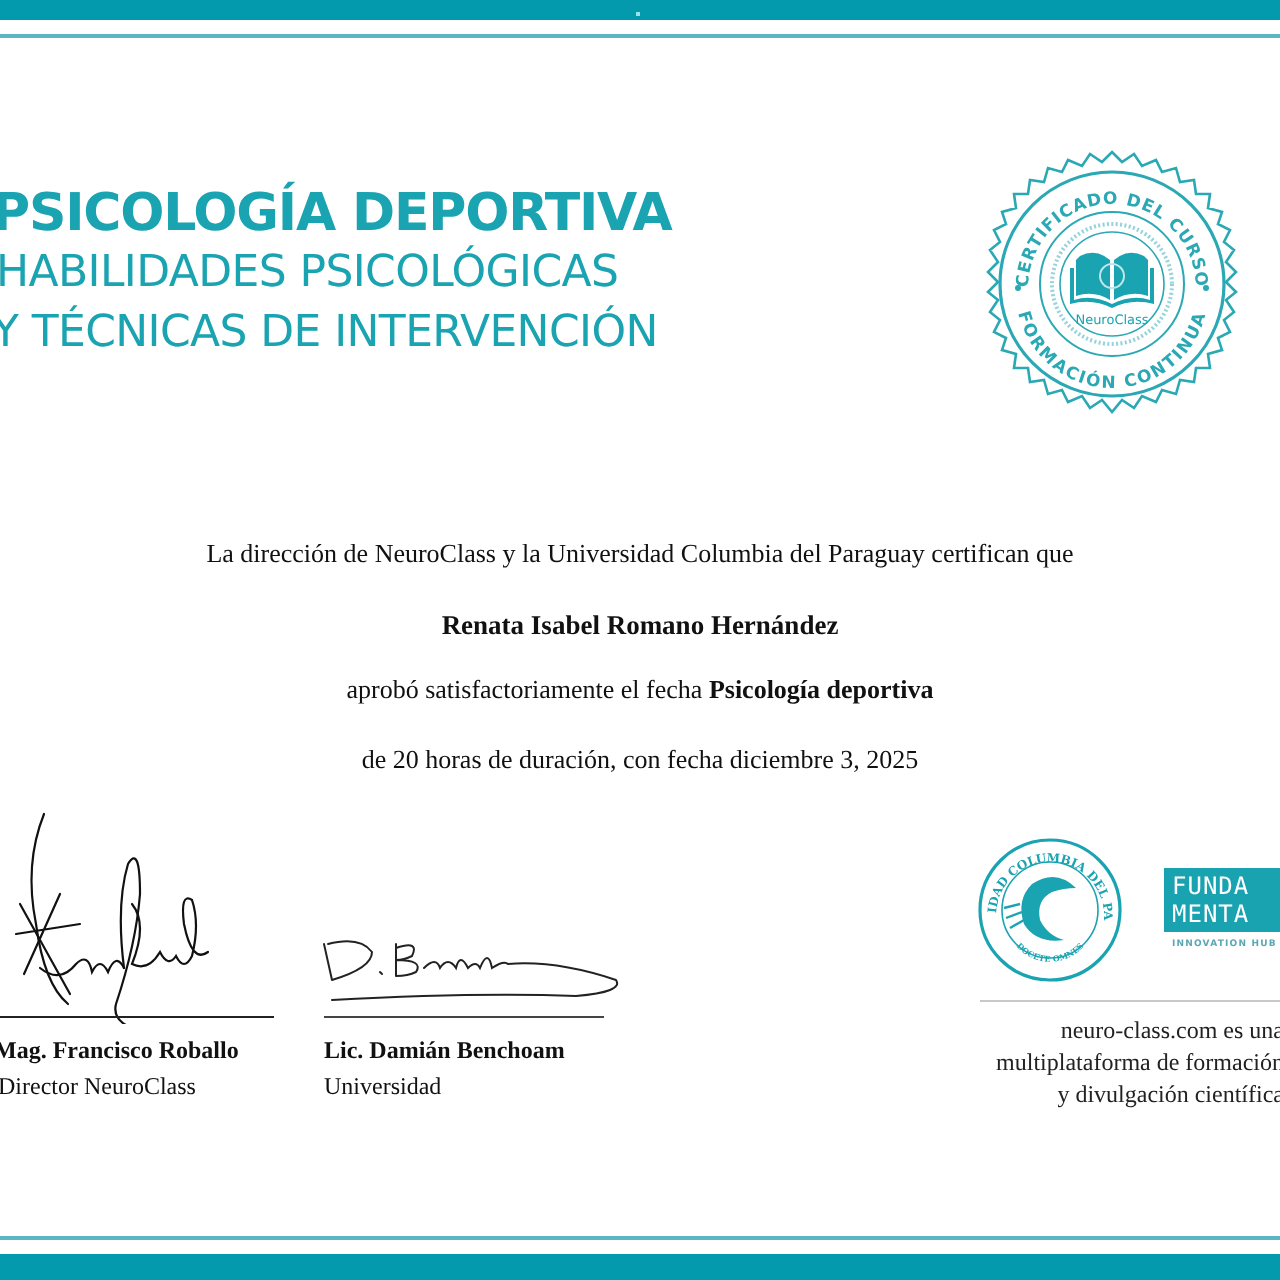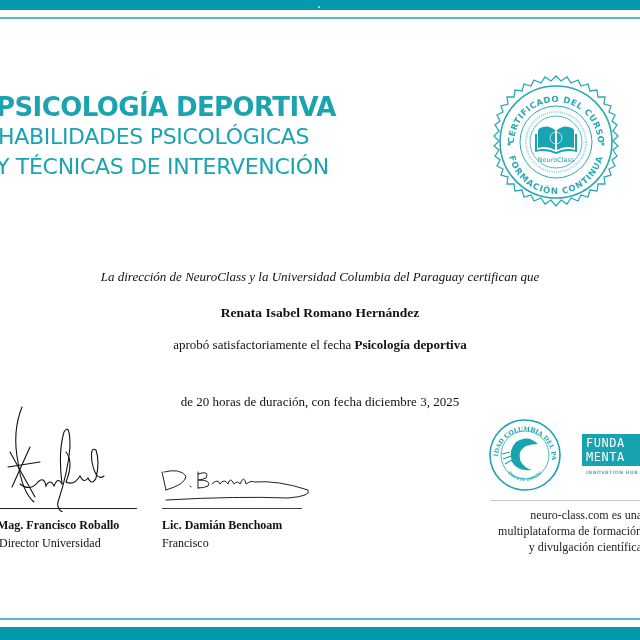--- a/index.html
+++ b/index.html
@@ -10,24 +10,24 @@
   .bar-bottom { position:absolute; left:0; top:627px; width:640px; height:13px; background:#039aae; }
 
   .titles { position:absolute; left:-4px; top:92px; color:#1aa3b1; font-family:"DejaVu Sans", sans-serif; white-space:nowrap; }
   .t1 { font-size:26px; font-weight:bold; letter-spacing:-0.6px; line-height:30px; }
   .t2 { font-size:22px; line-height:30px; letter-spacing:-0.3px; padding-left:2px; }
   .t3 { font-size:22px; line-height:30px; letter-spacing:-0.3px; }
 
   .seal { position:absolute; left:486px; top:74px; width:140px; height:140px; }
 
   .body-text { position:absolute; left:0; width:640px; text-align:center; color:#111; font-size:13px; }
-  .l1 { top:269px;font-style:italic; }
+  .l1 { top:269px; }
   .l2 { top:305px; font-weight:bold; font-size:13.5px; }
   .l3 { top:337px; }
-  .l4 { top:372px;margin-top:22px; }
+  .l4 { top:372px; }
   .bold { font-weight:bold; }
 
   .sig1 { position:absolute; left:0; top:402px; width:140px; height:110px; }
   .sig-line1 { position:absolute; left:0; top:508px; width:137px; height:1px; background:#222; }
   .sig2 { position:absolute; left:158px; top:460px; width:158px; height:50px; }
   .sig-line2 { position:absolute; left:162px; top:508px; width:140px; height:1px; background:#444; }
   .sig-name { position:absolute; top:518px; font-size:12px; font-weight:bold; color:#111; white-space:nowrap; }
   .sig-role { position:absolute; top:536px; font-size:12px; color:#111; white-space:nowrap; }
   .n1 { left:-3px; } .r1 { left:-1px; }
   .n2 { left:162px;font-family:Liberation Serif, serif; } .r2 { left:162px; }
@@ -105,23 +105,23 @@
   <g fill="none" stroke="#222" stroke-width="1" stroke-linecap="round">
     <path d="M4 12 L8 30 M6 12 Q22 8 28 16 Q28 24 8 30"></path>
     <path d="M32 26 L33 27"></path>
     <path d="M40 12 L40 28 M40 14 Q52 10 48 18 Q44 20 40 20 Q54 20 50 26 Q46 28 40 28"></path>
     <path d="M54 24 Q60 18 62 24 Q66 18 70 24 Q72 16 76 24 Q80 20 82 24 Q86 14 88 24 Q94 20 96 22 Q120 20 150 30 Q154 36 130 38 Q80 36 8 40"></path>
   </g>
 </svg>
 <div class="sig-line2"></div>
 
 <div class="sig-name n1">Mag. Francisco Roballo</div>
-<div class="sig-role r1">Director Universidad</div>
+<div class="sig-role r1">Director NeuroClass</div>
 <div class="sig-name n2">Lic. Damián Benchoam</div>
-<div class="sig-role r2">Francisco</div>
+<div class="sig-role r2">Universidad</div>
 
 <svg class="ucp-logo" viewBox="0 0 74 74">
   <defs>
     <path id="ucpArc" d="M 10 40 A 27 27 0 1 1 64 40"></path>
     <path id="ucpBot" d="M 18 52 A 22 22 0 0 0 56 52"></path>
   </defs>
   <circle cx="37" cy="37" r="35" fill="none" stroke="#1aa3b1" stroke-width="1.6"></circle>
   <circle cx="37" cy="37" r="24" fill="none" stroke="#1aa3b1" stroke-width="0.8"></circle>
   <text font-family="DejaVu Serif, serif" font-size="6" fill="#1aa3b1" font-weight="bold">
     <textPath href="#ucpArc" startOffset="50%" text-anchor="middle">UNIVERSIDAD COLUMBIA DEL PARAGUAY</textPath>

